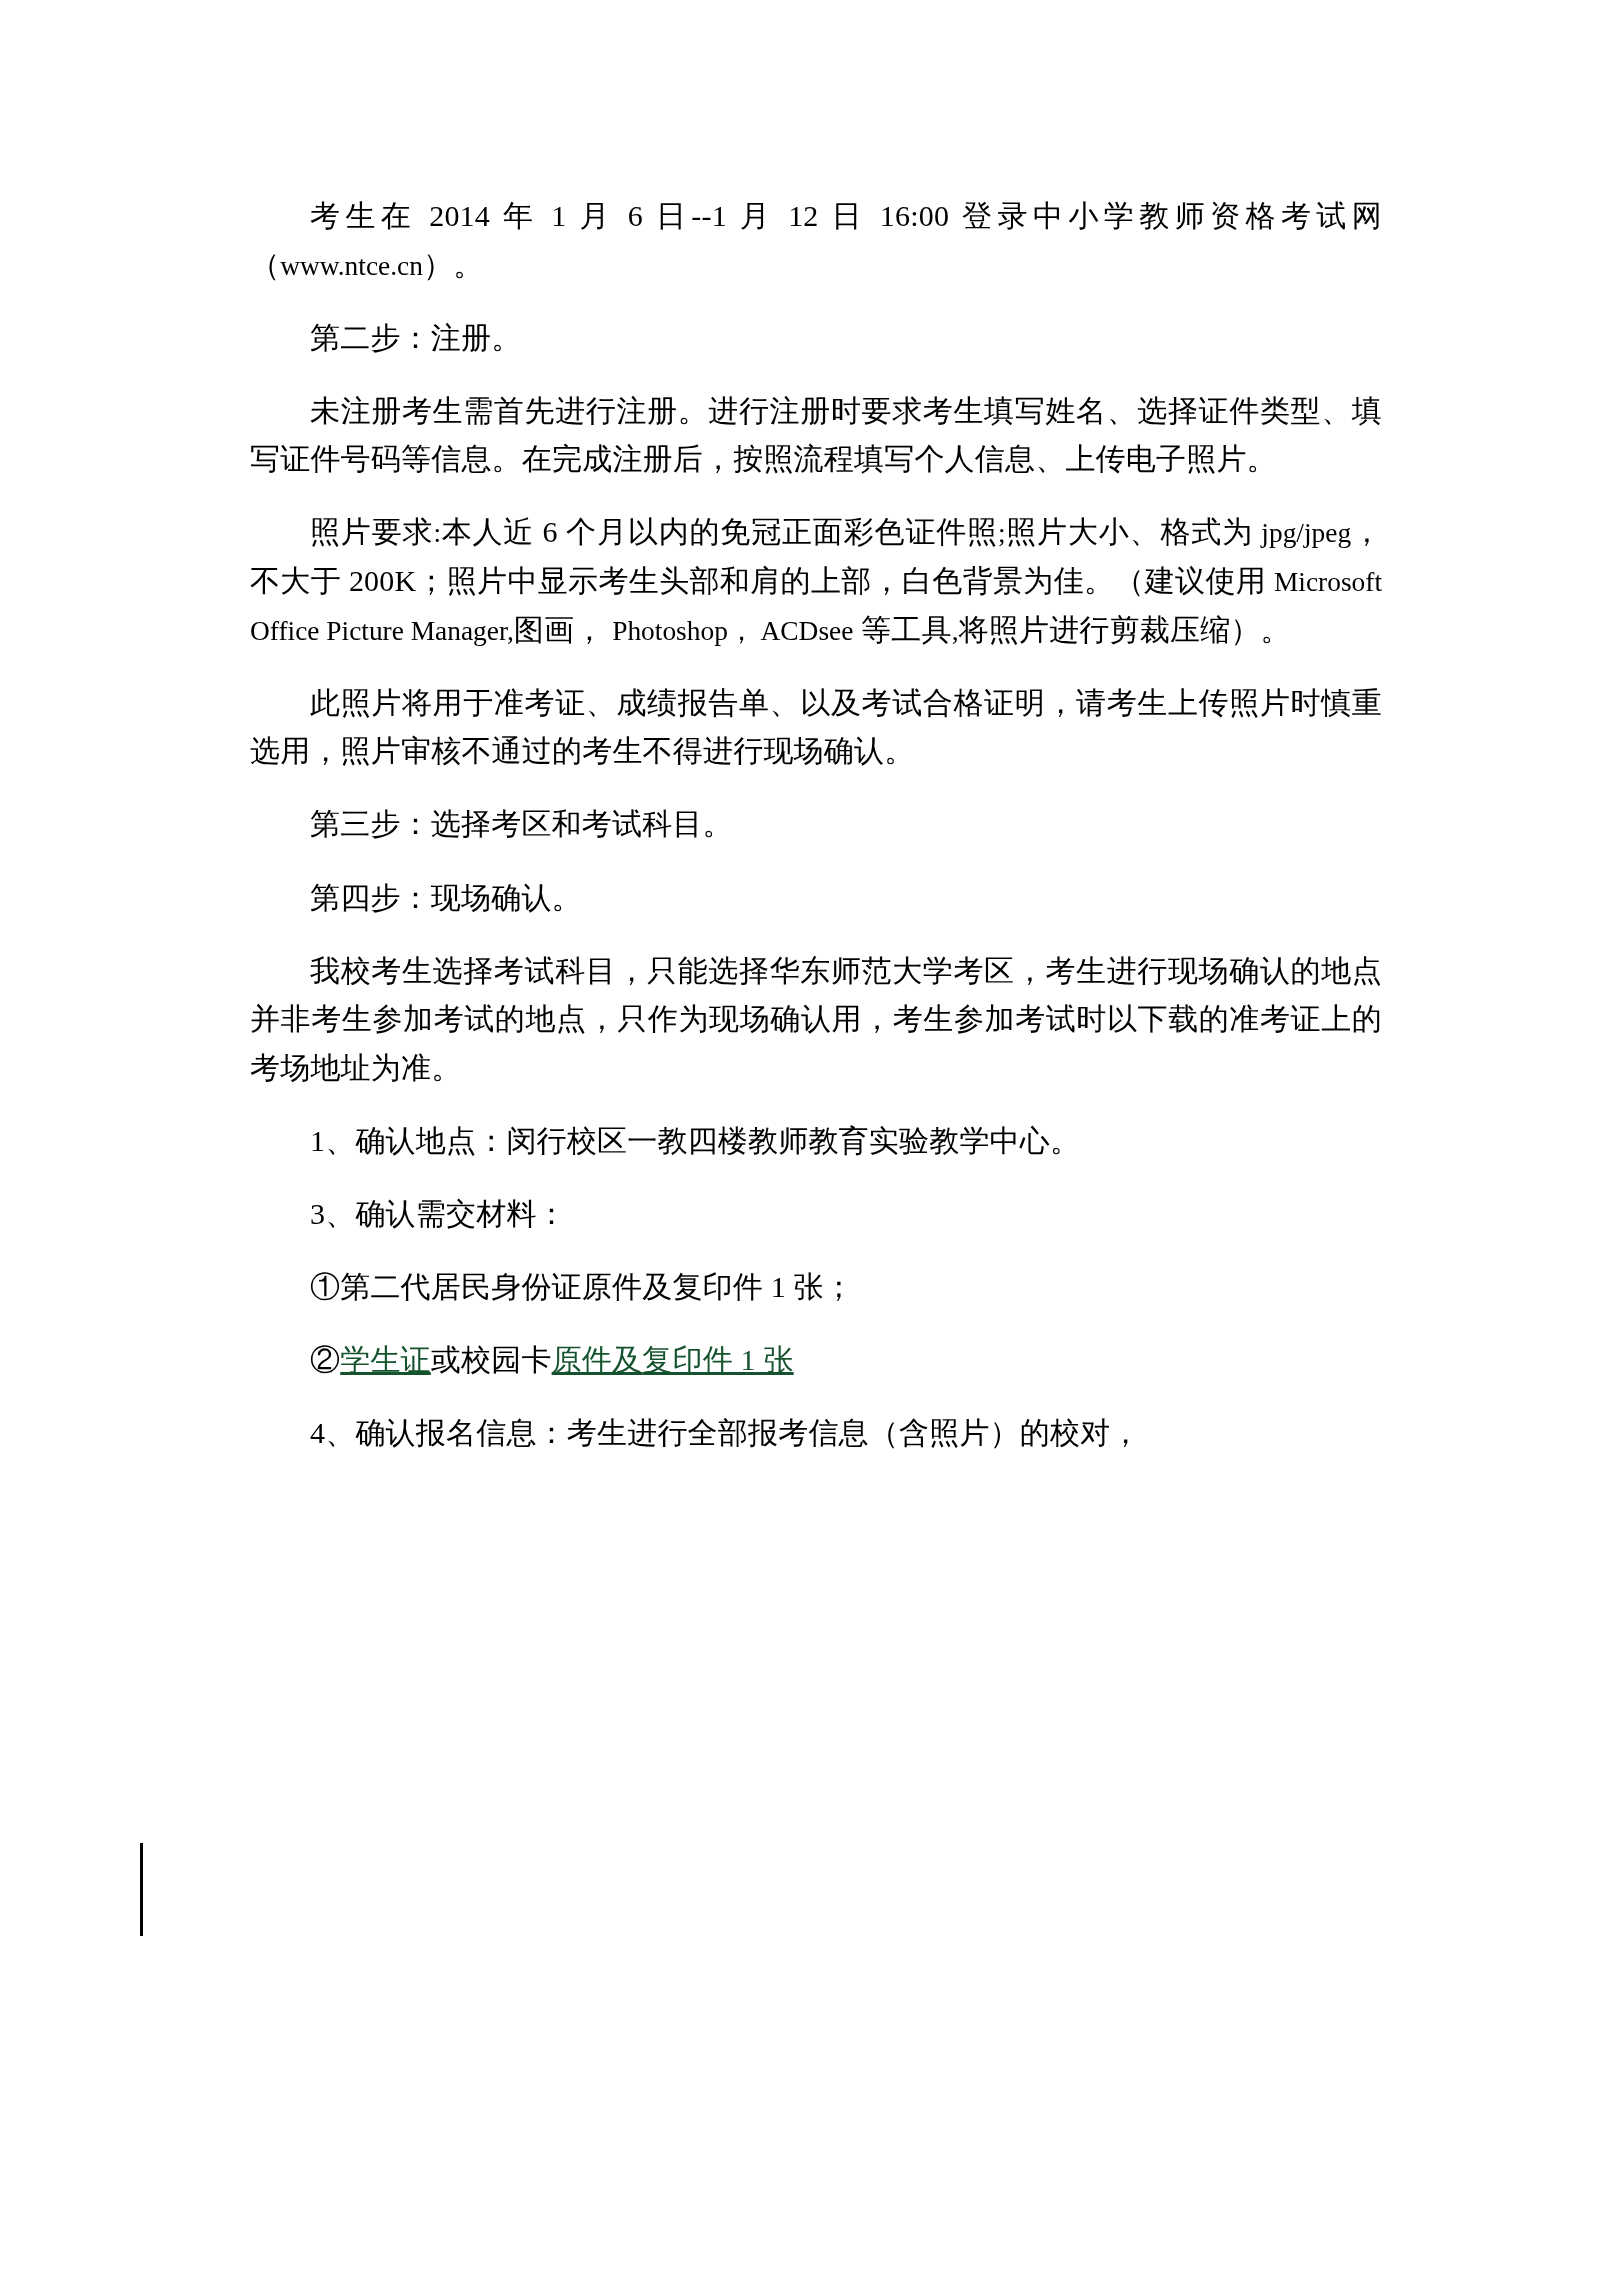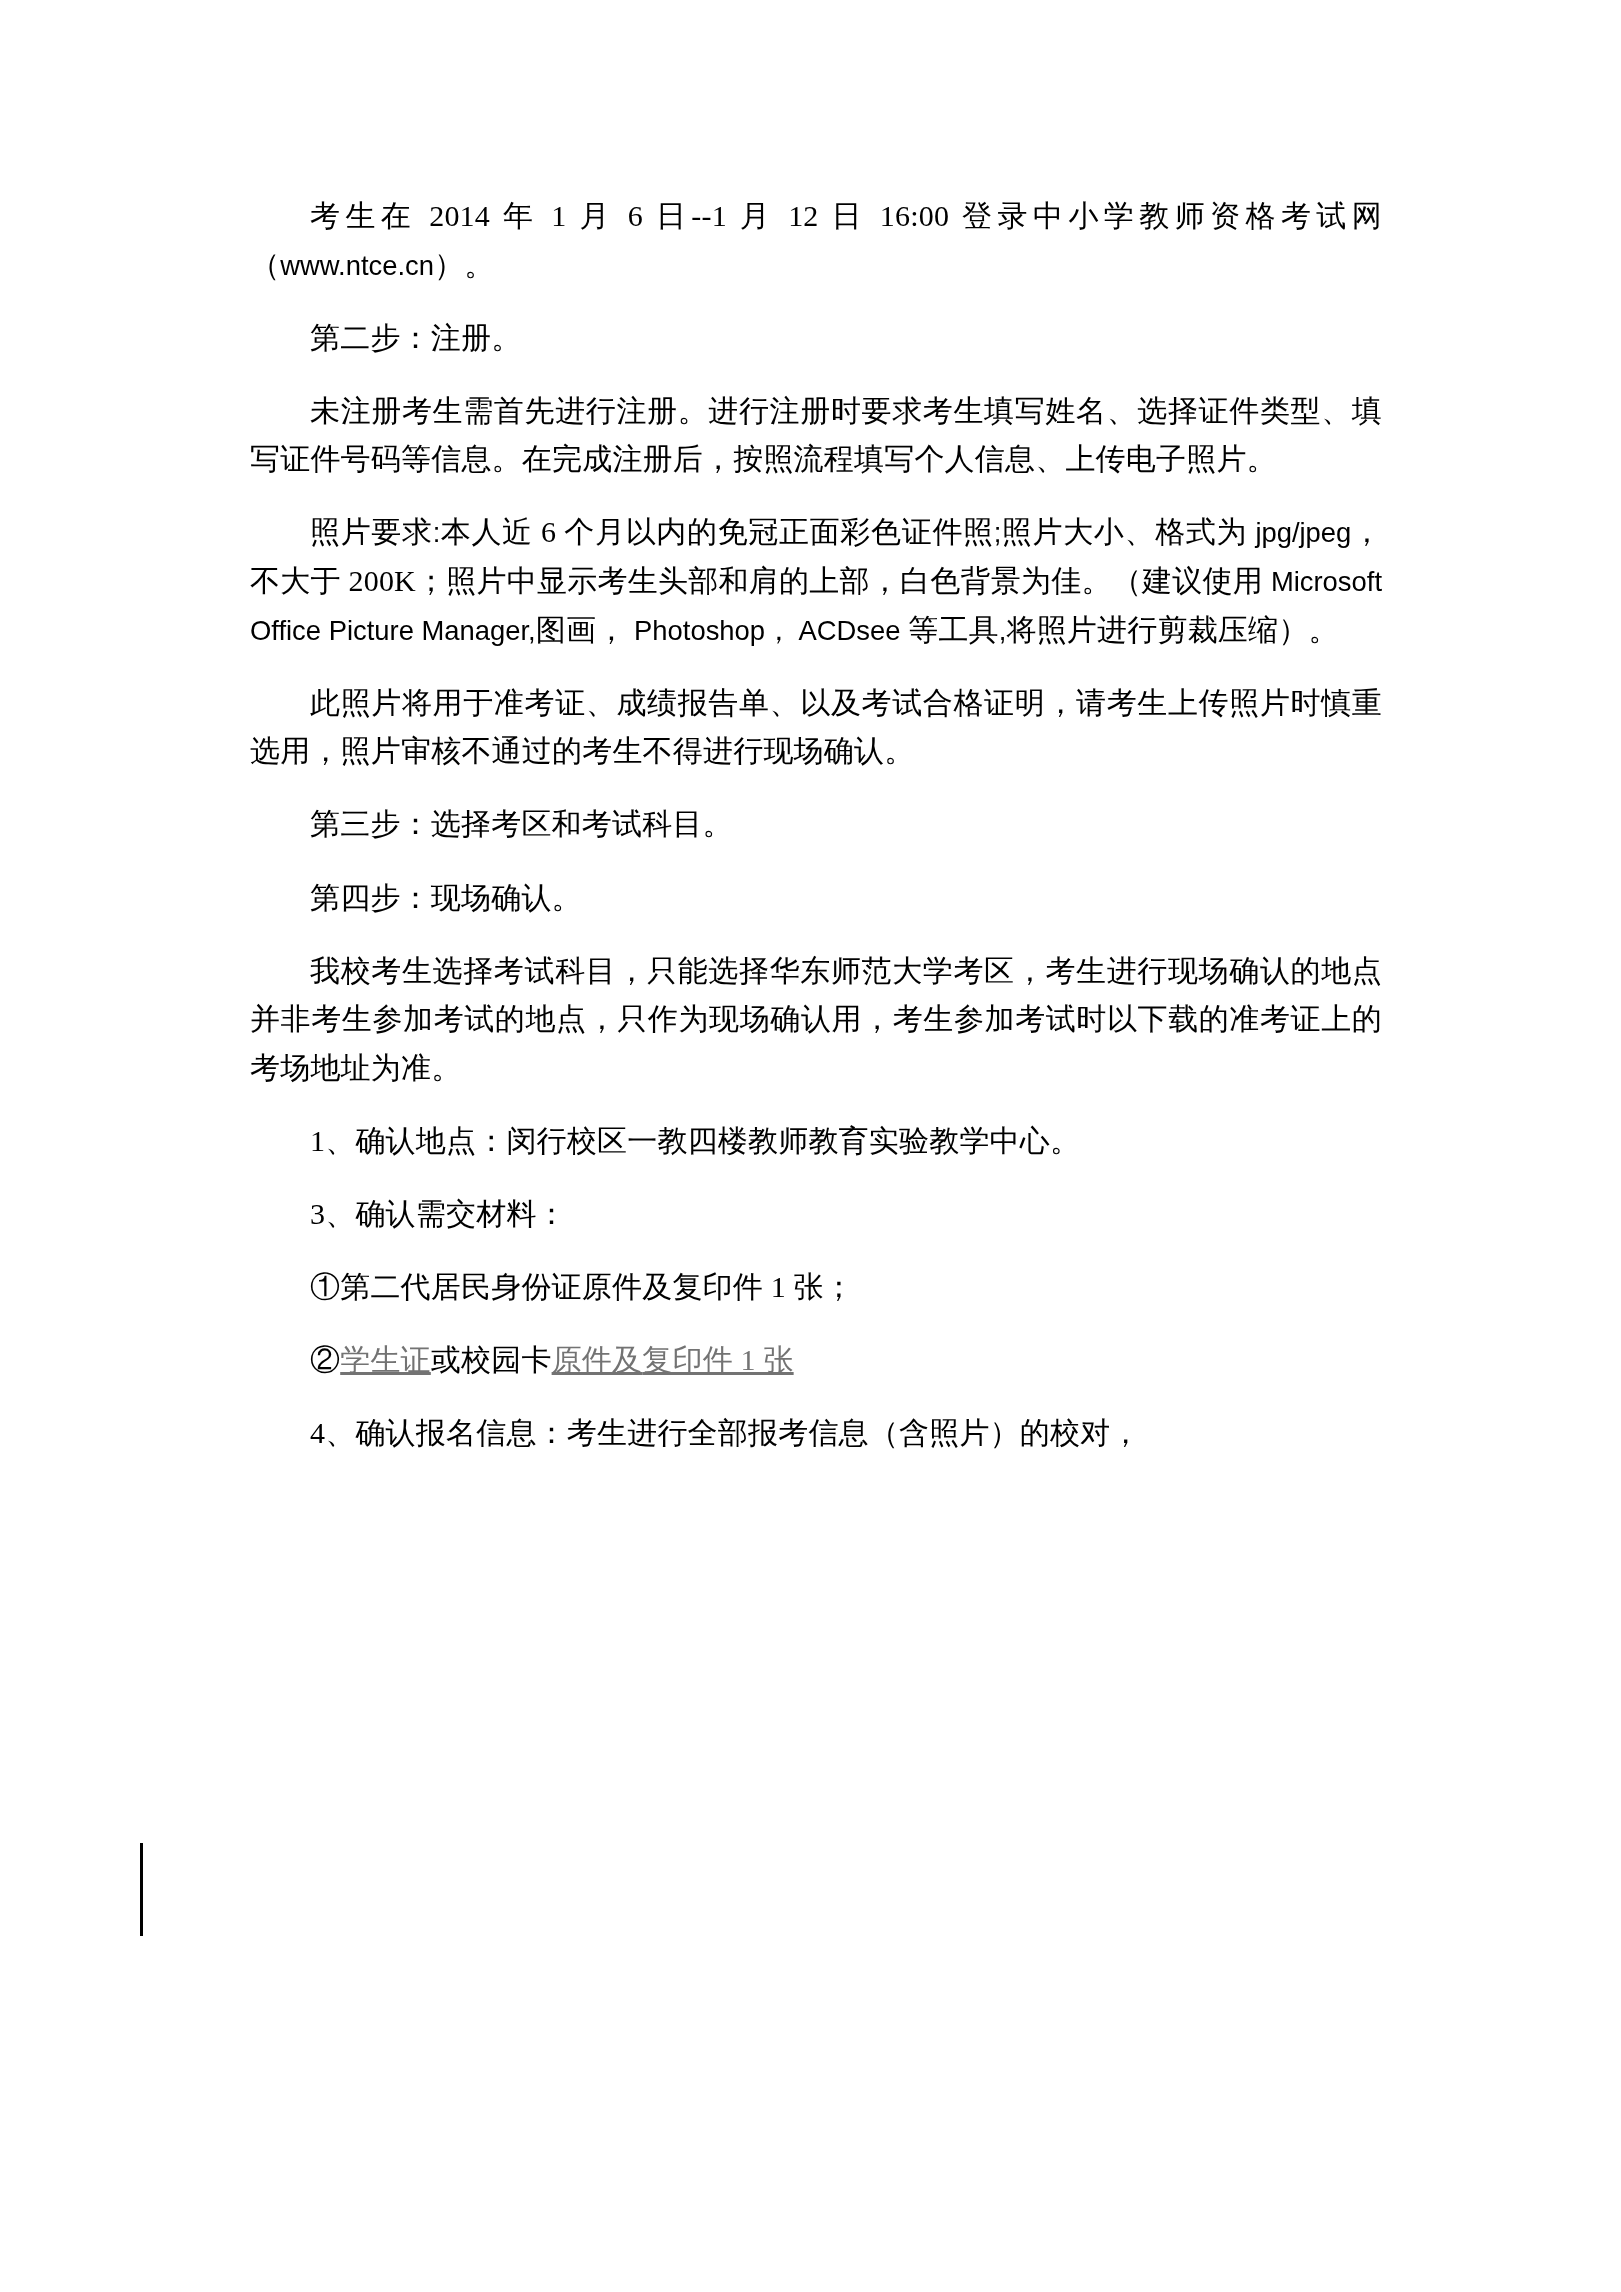--- a/index.html
+++ b/index.html
@@ -34,26 +34,26 @@
   .para {
     margin-bottom: 24.5px;
   }
   .indent {
     text-indent: 60px;
   }
   .bold {
     font-weight: normal;
   }
   .mono {
-    font-family: Liberation Sans, sans-serif;
+    font-family: Liberation Serif, serif;
     font-size: 27.4px;
     letter-spacing: 0px;
   }
   .red-u {
-    color: #737373;
+    color: #14532d;
     text-decoration: underline;
   }
   .change-bar {
     position: absolute;
     left: 140px;
     top: 1843px;
     width: 2.9px;
     height: 93px;
     background: #000000;
   }

